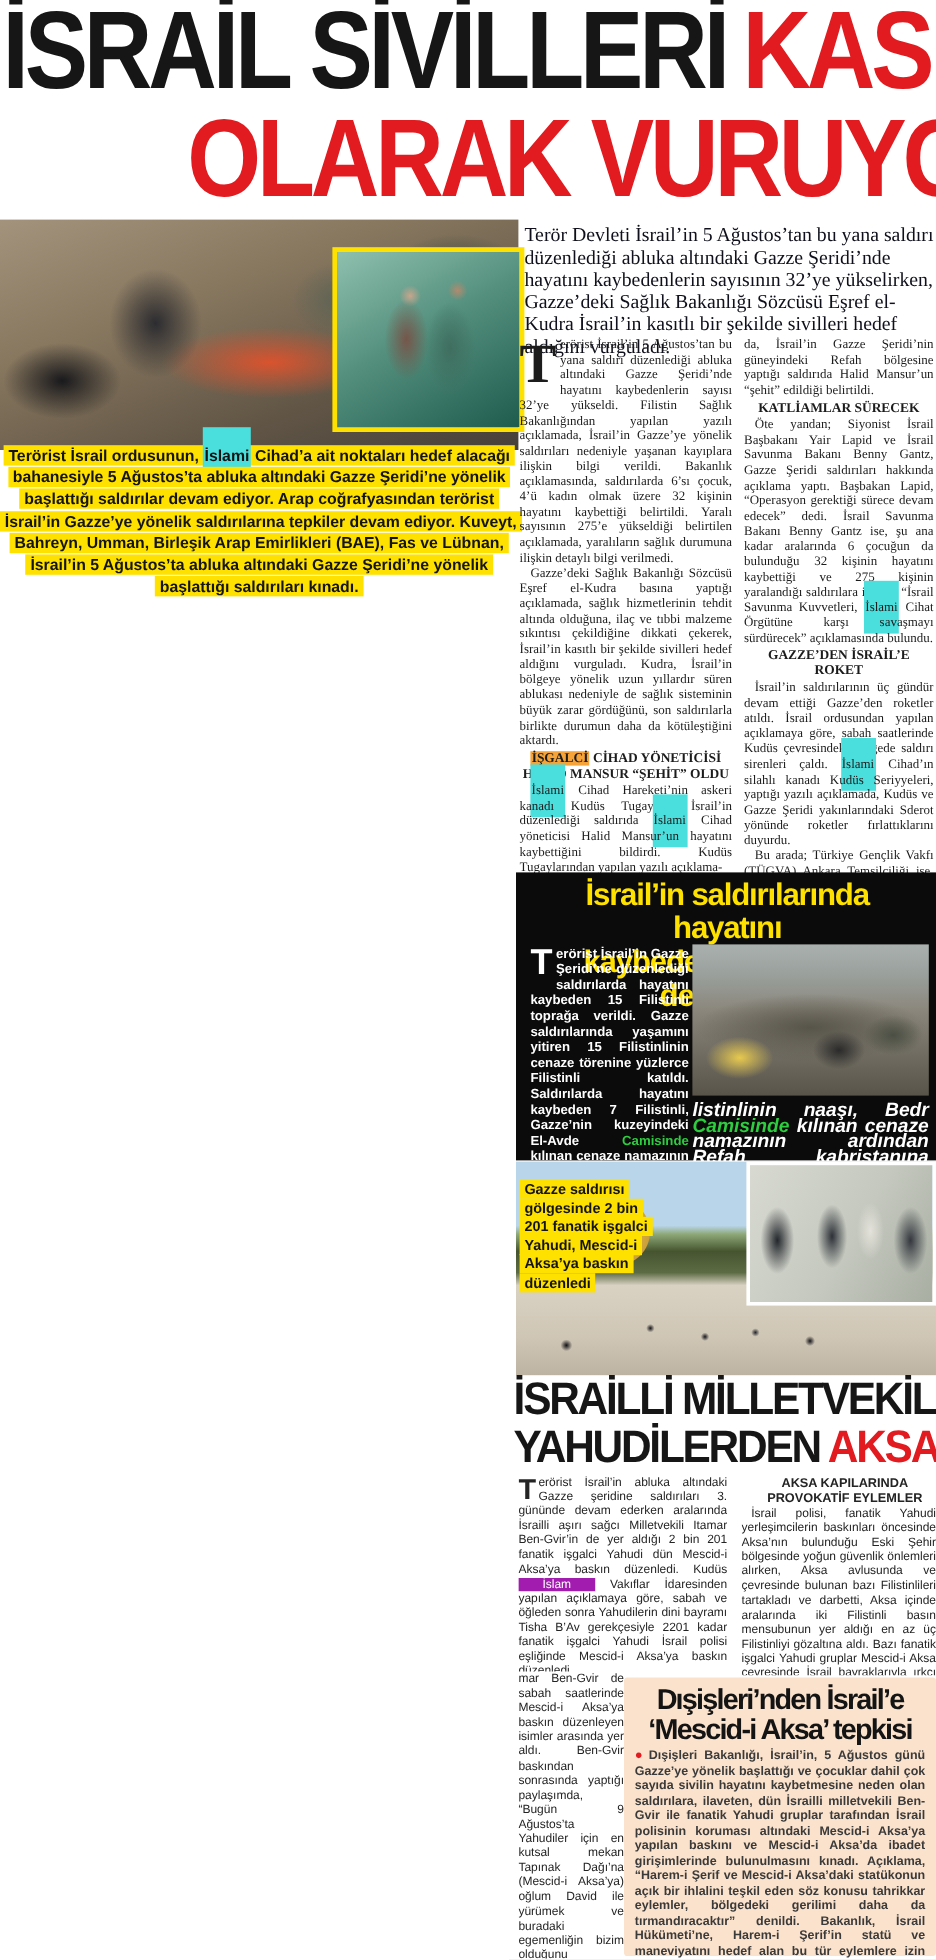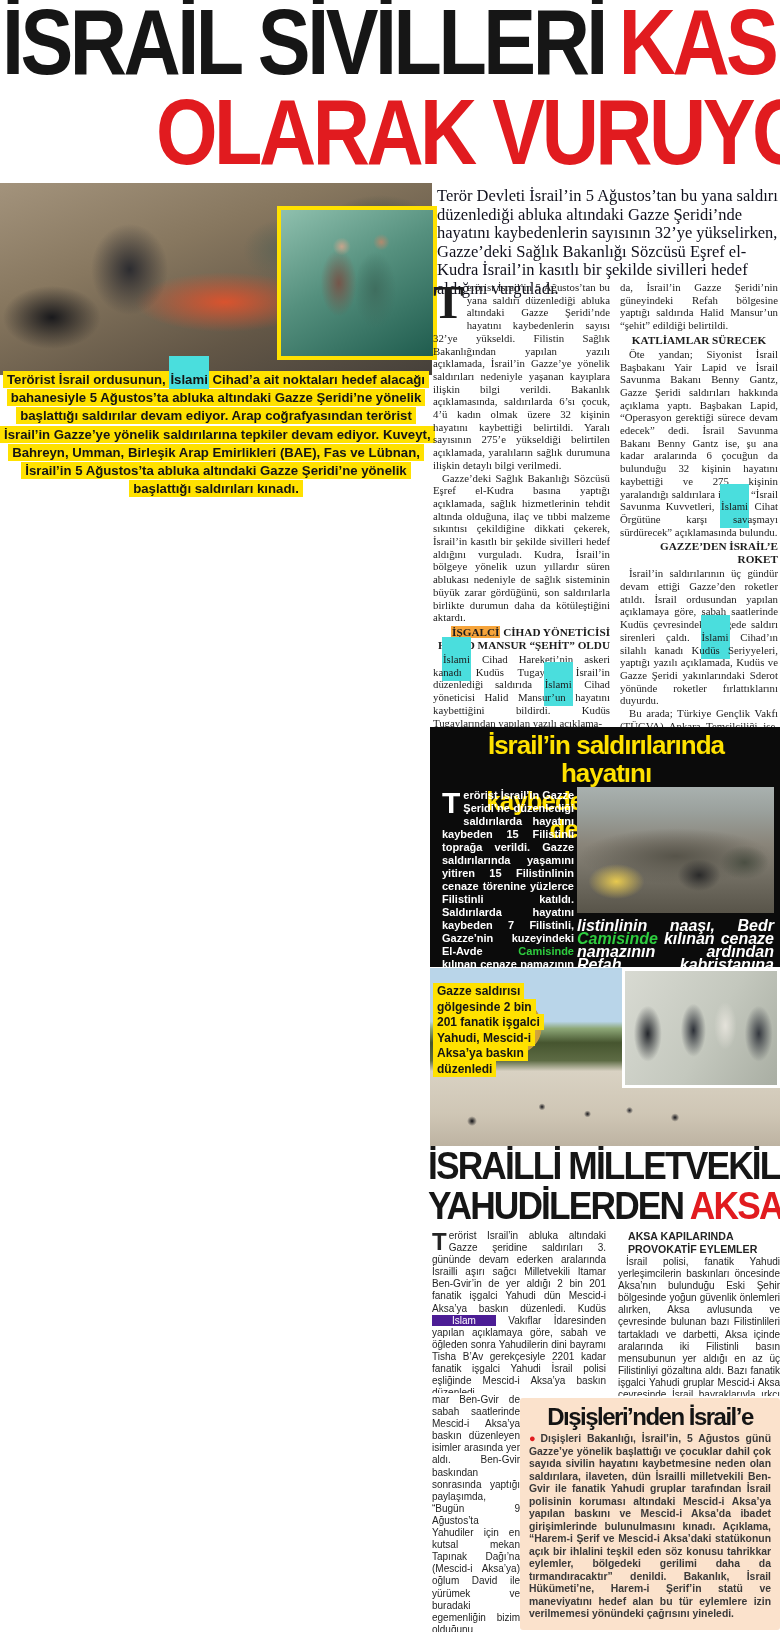--- a/index.html
+++ b/index.html
@@ -62,27 +62,27 @@
         font-family:"Liberation Serif","DejaVu Serif",serif;
         font-size:16.5px;line-height:18.6px;color:#10101c;text-align:left;}
   .sercol{font-family:"Liberation Serif","DejaVu Serif",serif;
           font-size:10.8px;line-height:12.7px;text-align:justify;color:#1c1c1c;overflow:hidden;}
   .col1{left:433px;top:281px;width:177px;height:460px;}
   .col2{left:620px;top:281px;width:158px;height:460px;}
   .sercol p{margin:0;}
   .sercol p.ind{text-indent:9px;}
   .dropcap{float:left;font-weight:bold;font-size:46px;line-height:40px;padding:2px 3px 0 0;}
   .subhead{font-weight:bold;font-size:11.2px;line-height:13px;margin:2px 0 1px 0;text-align:center;}
-  .subhead.left{text-align:right;}
+  .subhead.left{text-align:center;}
 
   
   .hl-cyan{background:#4adedd;padding:16px 1px;}
   .hl-orange{background:#f6a43a;padding:0 1px;}
   .hl-green{color:#2ecc3f;}
-  .hl-pink{background:#4c1d95;color:#fff;padding:0 20px;}
+  .hl-pink{background:#a21caf;color:#fff;padding:0 20px;}
 
   
   .cap-main{left:0;top:371px;width:432px;text-align:center;
             font-size:13.2px;line-height:18.2px;font-weight:bold;color:#141414;}
   .ybg{background:#ffe100;padding:1px 4px;
        -webkit-box-decoration-break:clone;box-decoration-break:clone;}
   .cap-aksa{left:433px;top:984px;width:118px;font-size:12px;line-height:15.6px;
             font-weight:bold;color:#141414;text-align:left;}
 
   
@@ -101,21 +101,21 @@
        font-size:38px;line-height:40px;color:#161616;}
   .hl2 .l2red{color:#e11b1f;}
 
   
   .sanscol{font-size:10px;line-height:12.1px;text-align:justify;color:#242424;overflow:hidden;}
   .a2c1a{left:432px;top:1230px;width:174px;height:163px;}
   .a2c1b{left:432px;top:1394px;width:88px;height:238px;}
   .a2c2{left:618px;top:1230px;width:162px;height:166px;}
   .sanscol p{margin:0;}
   .sanscol p.ind{text-indent:8px;}
-  .a2sub{font-weight:bold;font-size:10.6px;line-height:12.5px;text-align:left;padding-left:10px;margin:0 0 1px 0;}
+  .a2sub{font-weight:bold;font-size:10.6px;line-height:12.5px;text-align:center;padding-left:10px;margin:0 0 1px 0;}
   .a2drop{float:left;font-weight:bold;font-size:24px;line-height:21px;padding:1px 2px 0 0;}
 
   
   .mbox{left:520px;top:1398px;width:260px;height:232px;background:#fbe2cc;border-radius:3px;}
   .mbox-headline{margin:6px 6px 2px 6px;text-align:center;font-weight:bold;
       font-size:24px;line-height:25px;letter-spacing:-1.5px;color:#141414;}
   .mbox-body{margin:3px 9px 0 9px;font-size:10.4px;line-height:12.5px;font-weight:bold;
       color:#3a3a3a;text-align:justify;}
   .bullet{color:#e11b1f;font-size:11px;padding-right:2px;}
 </style>
@@ -189,19 +189,20 @@
   </div>
 
   <div class="abs sanscol a2c2">
     <h3 class="a2sub">AKSA KAPILARINDA PROVOKATİF EYLEMLER</h3>
     <p class="ind">İsrail polisi, fanatik Yahudi yerleşimcilerin baskınları öncesinde Aksa’nın bulunduğu Eski Şehir bölgesinde yoğun güvenlik önlemleri alırken, Aksa avlusunda ve çevresinde bulunan bazı Filistinlileri tartakladı ve darbetti, Aksa içinde aralarında iki Filistinli basın mensubunun yer aldığı en az üç Filistinliyi gözaltına aldı. Bazı fanatik işgalci Yahudi gruplar Mescid-i Aksa çevresinde İsrail bayraklarıyla ırkçı sloganlar atarak gösteriler yaptı. İşgalciler ve Filistinliler arasında zaman zaman sözlü sataşmalar yaşandı.</p>
   </div>
 
   <div class="abs mbox">
     <div class="mbox-headline">
       <div>Dışişleri’nden İsrail’e</div>
+      <div>‘Mescid-i Aksa’ tepkisi</div>
     </div>
     <div class="mbox-body">
       <span class="bullet">●</span><span>Dışişleri Bakanlığı, İsrail’in, 5 Ağustos günü Gazze’ye yönelik başlattığı ve çocuklar dahil çok sayıda sivilin hayatını kaybetmesine neden olan saldırılara, ilaveten, dün İsrailli milletvekili Ben-Gvir ile fanatik Yahudi gruplar tarafından İsrail polisinin koruması altındaki Mescid-i Aksa’ya yapılan baskını ve Mescid-i Aksa’da ibadet girişimlerinde bulunulmasını kınadı. Açıklama, “Harem-i Şerif ve Mescid-i Aksa’daki statükonun açık bir ihlalini teşkil eden söz konusu tahrikkar eylemler, bölgedeki gerilimi daha da tırmandıracaktır” denildi. Bakanlık, İsrail Hükümeti’ne, Harem-i Şerif’in statü ve maneviyatını hedef alan bu tür eylemlere izin verilmemesi yönündeki çağrısını yineledi.</span>
     </div>
   </div>
 
 </div>
 
 </body></html>

